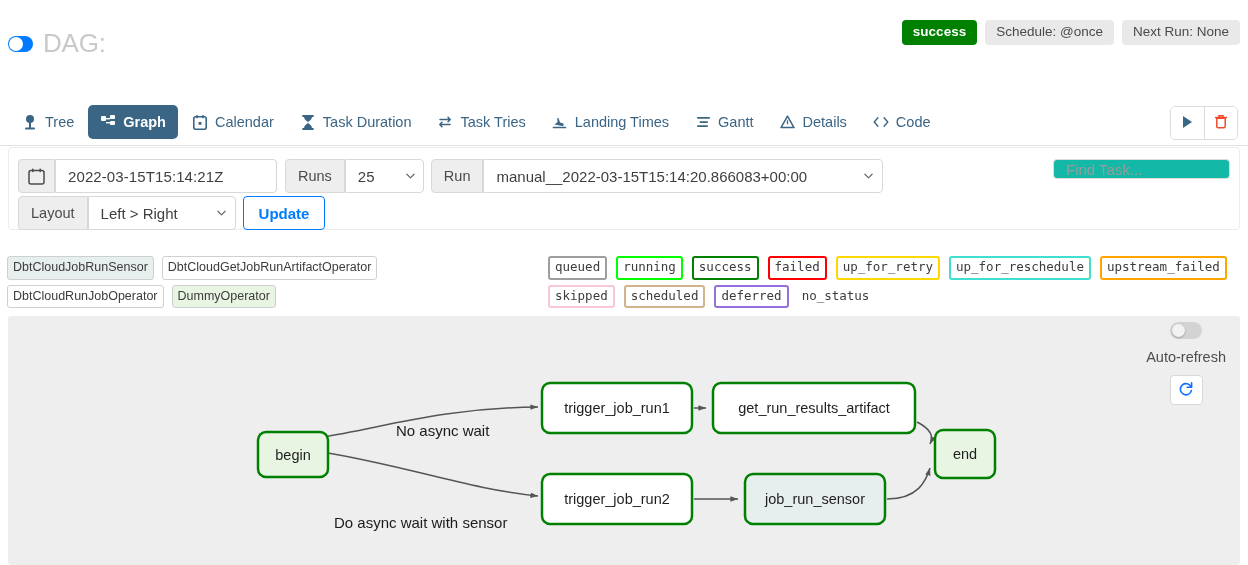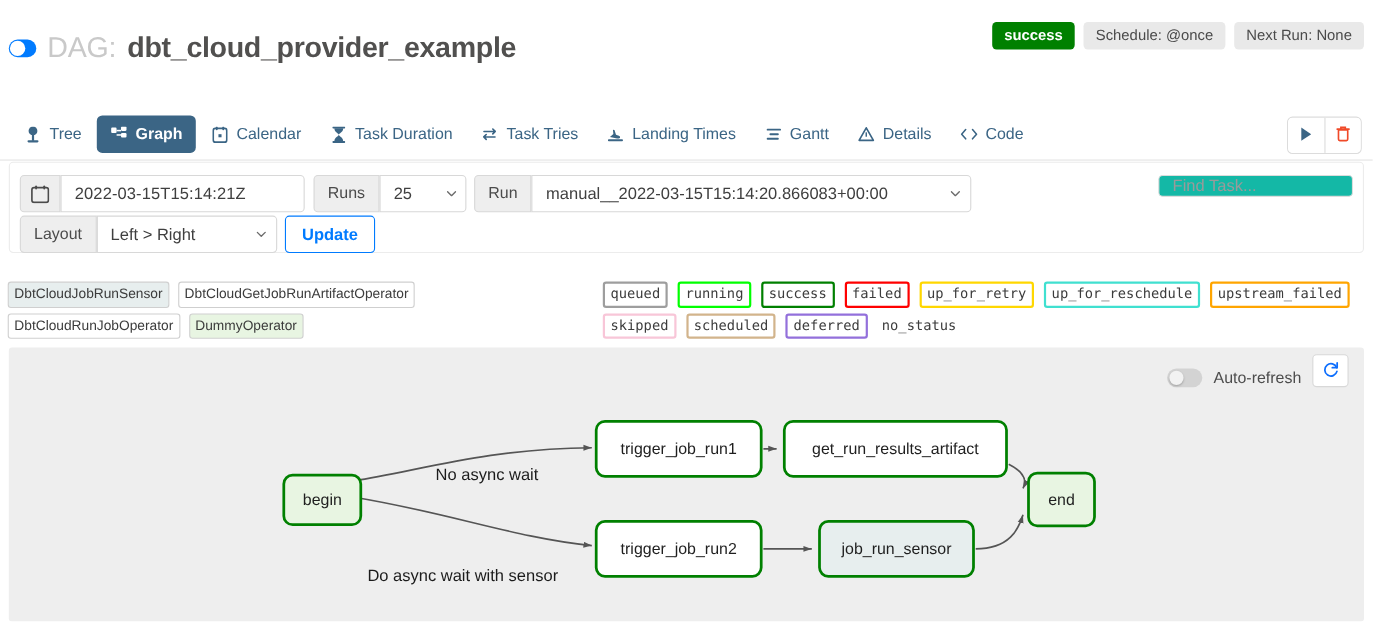--- a/index.html
+++ b/index.html
@@ -139,21 +139,21 @@
   .pill.state { border-width: 2px; padding: 3px 5px 4px; }
   .pill.nostatus { border-color: transparent; background: transparent; padding-left: 2px; }
 
   
   .graph-panel {
     position: absolute; top: 316px; left: 8px; width: 1232px; height: 249px;
     background: #eeeeee; border-radius: 3px; overflow: hidden;
   }
   .graph-toolbar {
     position: absolute; right: 14px; top: 6px;
-    display: flex; align-items: flex-end; gap: 10px;
+    display: flex; align-items: center; gap: 10px; flex-direction: column;
   }
   .switch {
     width: 32px; height: 17px; border-radius: 10px; background: #d3d3d3;
     position: relative; cursor: pointer; flex: none;
   }
   .switch::after {
     content: ""; position: absolute; left: 2px; top: 2px;
     width: 13px; height: 13px; border-radius: 50%; background: #f2f2f2;
     box-shadow: 0 1px 2px rgba(0,0,0,.25);
   }
@@ -172,21 +172,20 @@
 </style>
 </head>
 <body>
 
 <div class="page">
 
   <div class="header">
     <div class="dag-title-wrap">
       <div class="toggle-pause"></div>
       <span class="dag-label">DAG:</span>
-      <span class="dag-name">dbt_cloud_provider_example</span>
     </div>
     <div class="header-badges">
       <span class="badge state-success">success</span>
       <span class="badge">Schedule: @once</span>
       <span class="badge">Next Run: None</span>
     </div>
   </div>
 
   <div class="navbar">
     <div class="tabs">
@@ -339,21 +338,21 @@
           <svg class="caret" viewBox="0 0 10 7">
               <path d="M1 1l4 4 4-4" fill="none" stroke="#6b6b6b" stroke-width="1.4" stroke-linecap="round" stroke-linejoin="round"></path>
             </svg>
         </span>
       </div>
     </div>
 
     <div class="fb-row2">
       <div class="ig">
         <span class="addon rnd-l">Layout</span>
-        <span class="sel rnd-r" style="width:164px">
+        <span class="sel rnd-r" style="width:148px">
           <span>Left &gt; Right</span>
           <svg class="caret" viewBox="0 0 10 7">
               <path d="M1 1l4 4 4-4" fill="none" stroke="#6b6b6b" stroke-width="1.4" stroke-linecap="round" stroke-linejoin="round"></path>
             </svg>
         </span>
       </div>
       <button class="btn-update">Update</button>
     </div>
 
     <input class="find-task" placeholder="Find Task..." style="">

